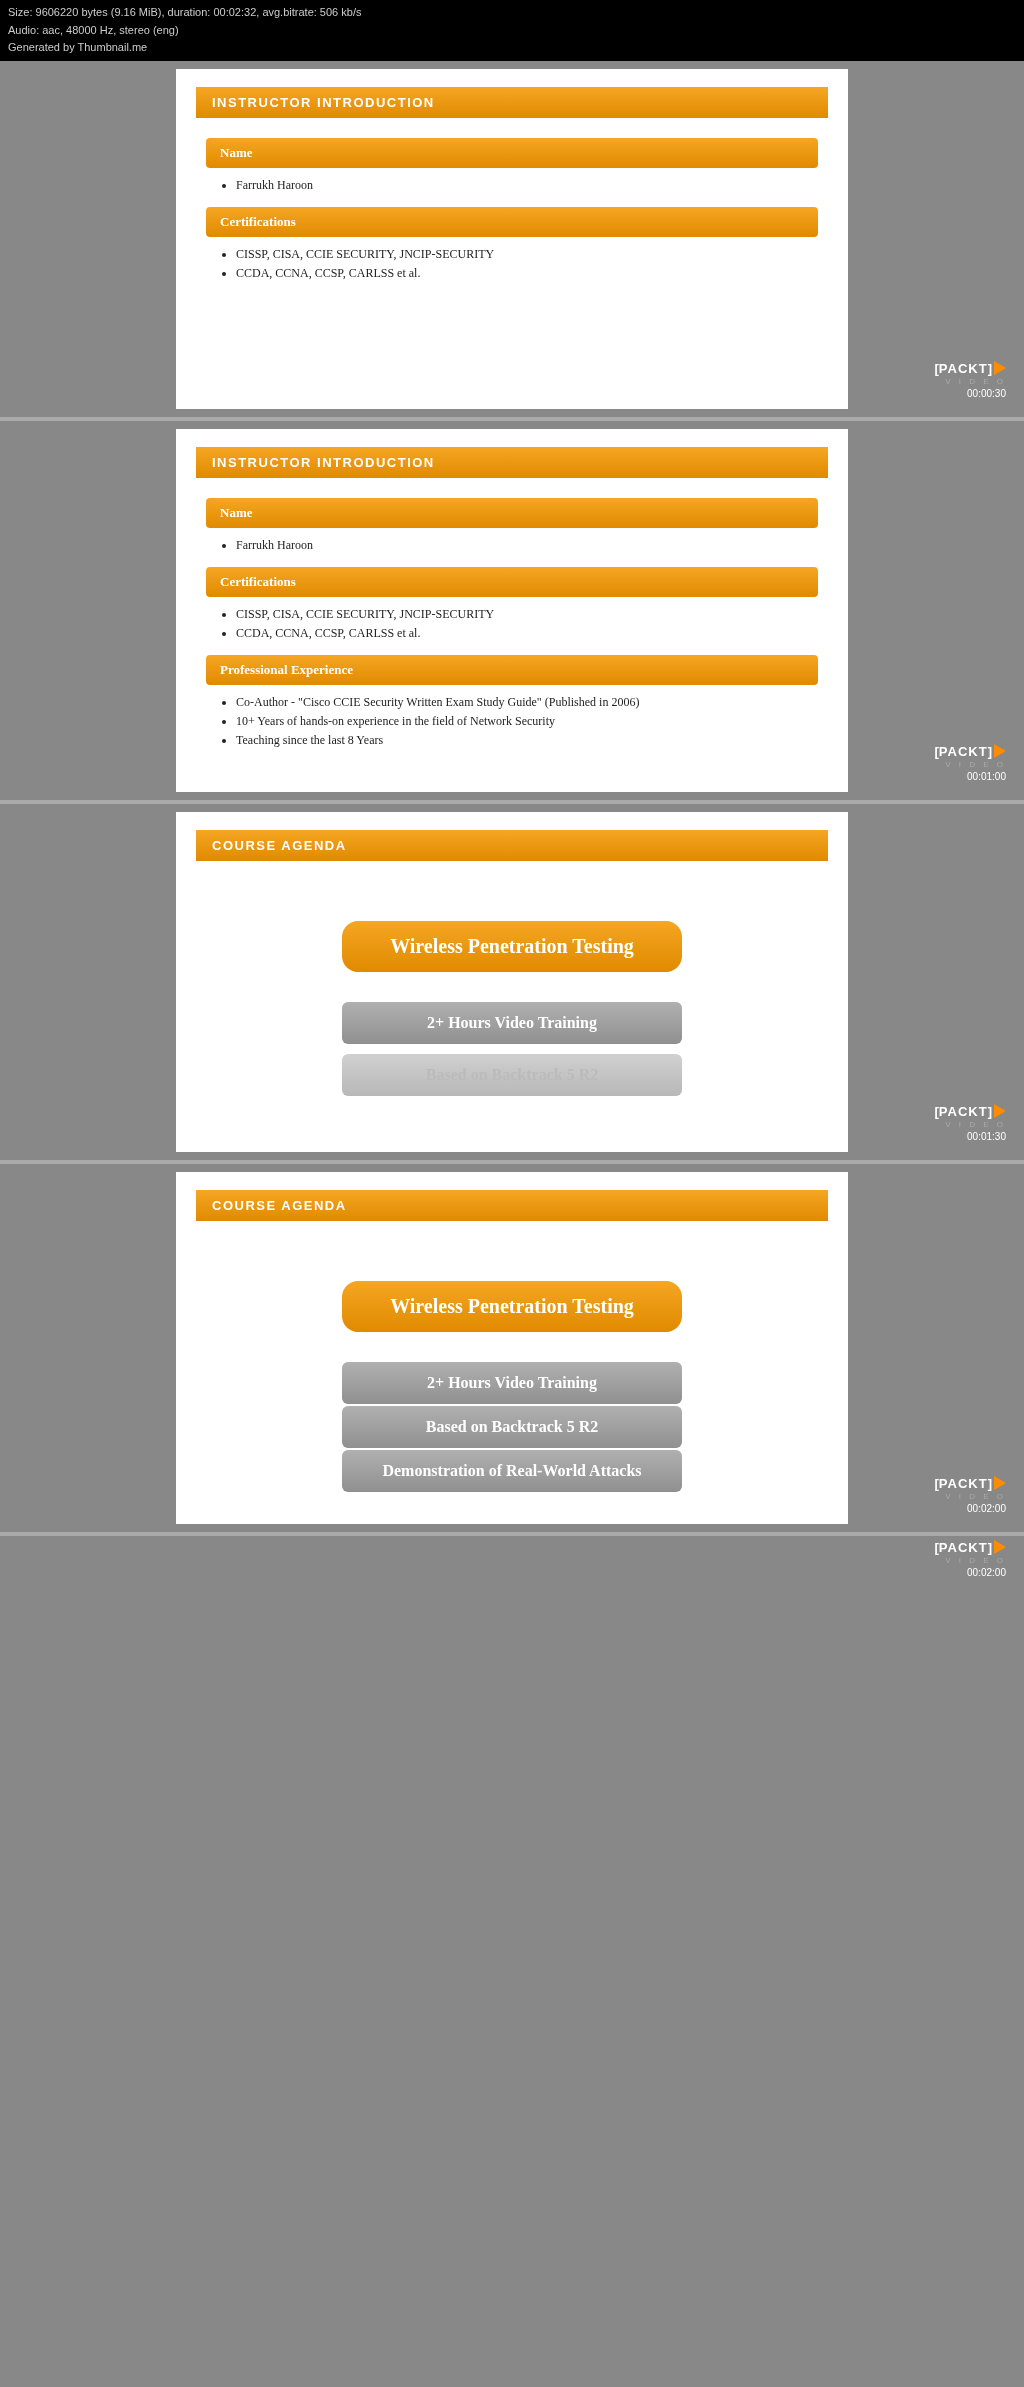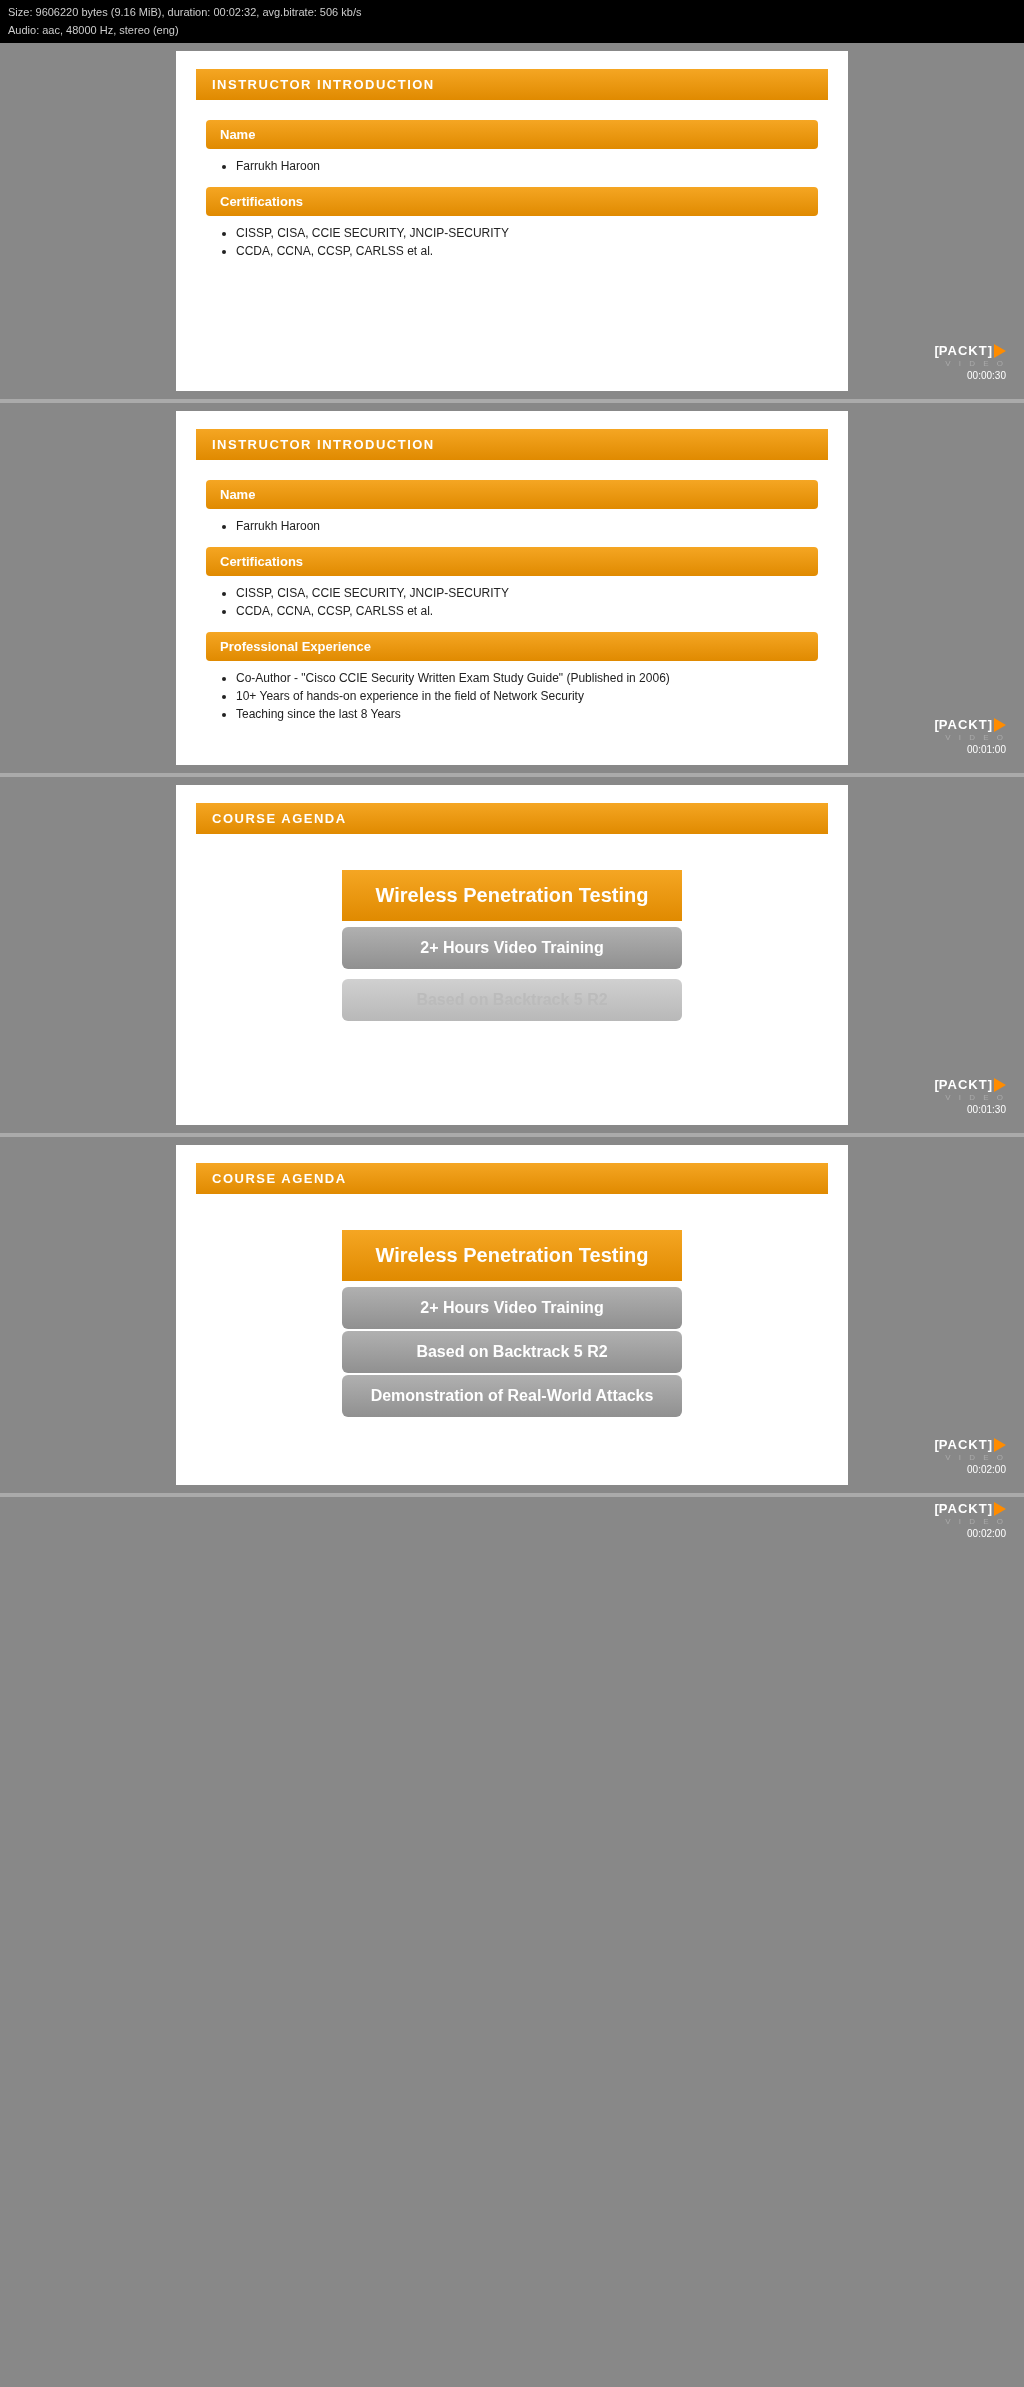--- a/index.html
+++ b/index.html
@@ -114,22 +114,22 @@
       font-size: 12px;
       color: #222;
     }
 
     .agenda-box-orange {
       background: linear-gradient(to bottom, #f5a623, #e08a00);
       color: #fff;
       font-size: 20px;
       font-weight: bold;
       padding: 14px 20px;
-      border-radius: 0;
-      margin: 6px auto;
+      border-radius: 16px;
+      margin: 30px auto;
       width: 340px;
       text-align: center;
     }
 
     .agenda-box-gray {
       background: linear-gradient(to bottom, #b0b0b0, #909090);
       color: #fff;
       font-size: 16px;
       font-weight: bold;
       padding: 12px 20px;
@@ -146,33 +146,35 @@
       font-weight: bold;
       padding: 12px 20px;
       border-radius: 6px;
       margin: 10px auto;
       width: 340px;
       text-align: center;
     }
 
     .slide-inner {
       padding: 0 10px;
+      font-family: Liberation Serif, serif;
     }
 
     .separator {
       height: 4px;
       background: #aaa;
     }
   </style>
 </head>
 <body>
 
 <div class="file-info">
   <div>Size: 9606220 bytes (9.16 MiB), duration: 00:02:32, avg.bitrate: 506 kb/s</div>
   <div>Audio: aac, 48000 Hz, stereo (eng)</div>
+  <div>Generated by Thumbnail.me</div>
 </div>
 
 <div class="section-wrapper">
   <div class="slide">
     <div class="section-header">INSTRUCTOR INTRODUCTION</div>
     <div class="slide-inner">
       <div class="orange-bar">Name</div>
       <ul class="bullet-list">
         <li>Farrukh Haroon</li>
       </ul>

